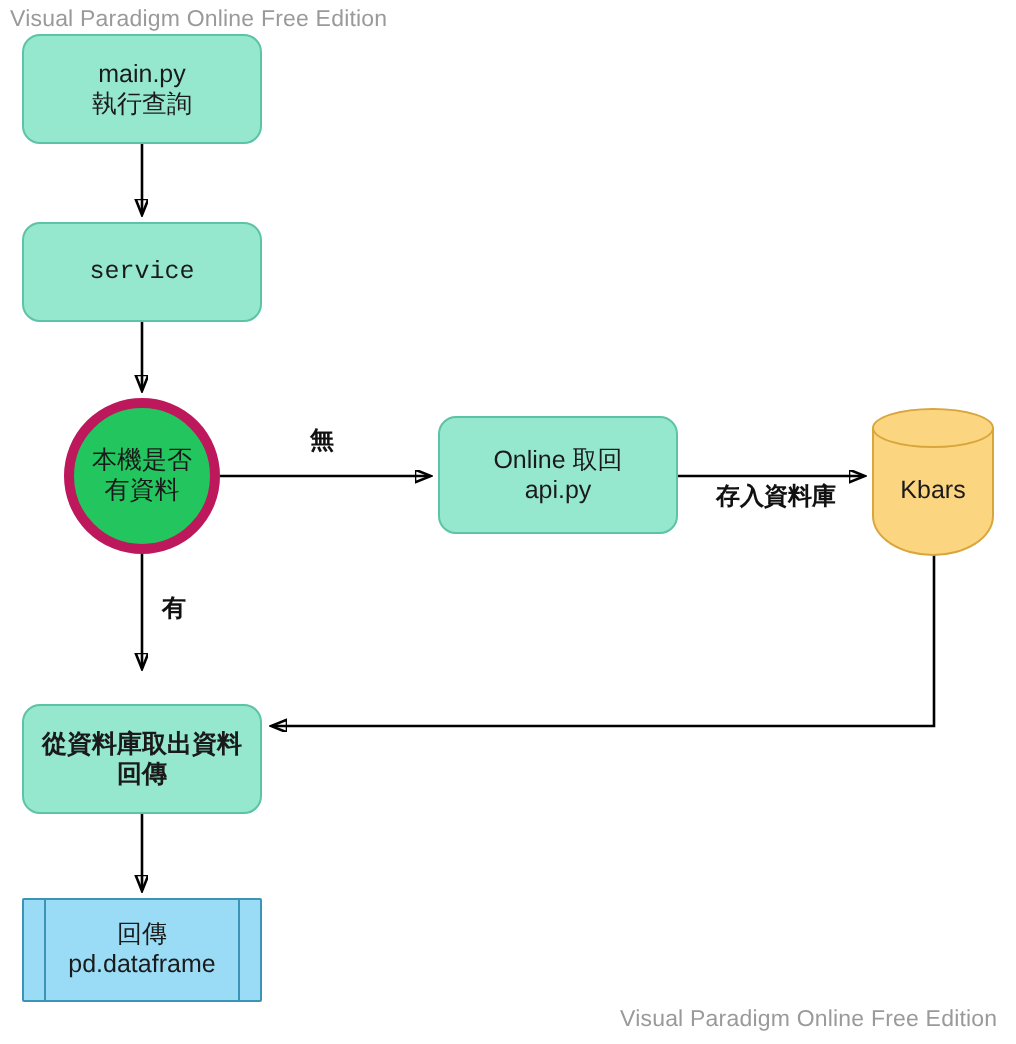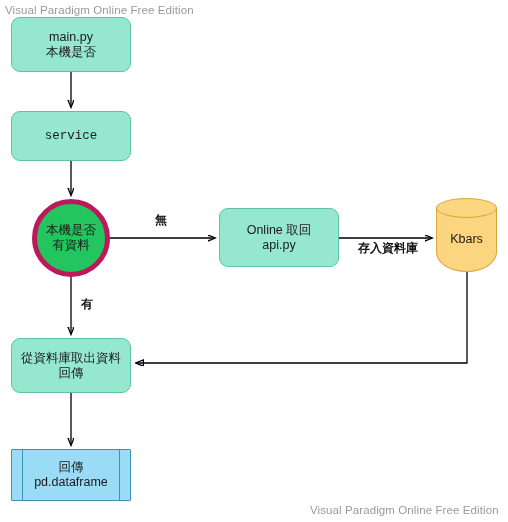--- a/index.html
+++ b/index.html
@@ -140,37 +140,37 @@
     <line x1="71" y1="277" x2="71" y2="334" marker-end="url(#arrow)"></line>
 
     <line x1="339" y1="238" x2="432" y2="238" marker-end="url(#arrow)"></line>
 
     <path d="M467,272 L467,363 L136,363" marker-end="url(#arrow)"></path>
 
     <line x1="71" y1="393" x2="71" y2="445" marker-end="url(#arrow)"></line>
   </svg>
 
   <div class="node proc" style="left:11px; top:17px; width:120px; height:55px;">main.py
-本機是否</div>
+執行查詢</div>
 
   <div class="node proc" style="left:11px; top:111px; width:120px; height:50px;font-family:Liberation Mono, monospace;">service</div>
 
   <div class="node decision-circle" style="left:32px; top:199px; width:78px; height:78px;">本機是否
 有資料</div>
 
   <div class="node proc" style="left:219px; top:208px; width:120px; height:59px;">Online 取回
 api.py</div>
 
-  <div class="cylinder" style="left:436px; top:198px; width:61px; height:74px;">
+  <div class="cylinder" style="left:436px; top:204px; width:61px; height:74px;">
     <div class="cyl-body"></div>
     <div class="cyl-top"></div>
     <div class="cyl-label">Kbars</div>
   </div>
 
-  <div class="node proc" style="left:11px; top:338px; width:120px; height:55px;">從資料庫取出資料
+  <div class="node proc" style="left:11px; top:352px; width:120px; height:55px;font-weight:bold;">從資料庫取出資料
 回傳</div>
 
   <div class="node predef" style="left:11px; top:449px; width:120px; height:52px;">
     <div class="bar left"></div>
     <div class="bar right"></div>
     <div class="label">回傳
 pd.dataframe</div>
   </div>
 
   <div class="edge-label" style="left:155px; top:212px;">無</div>

